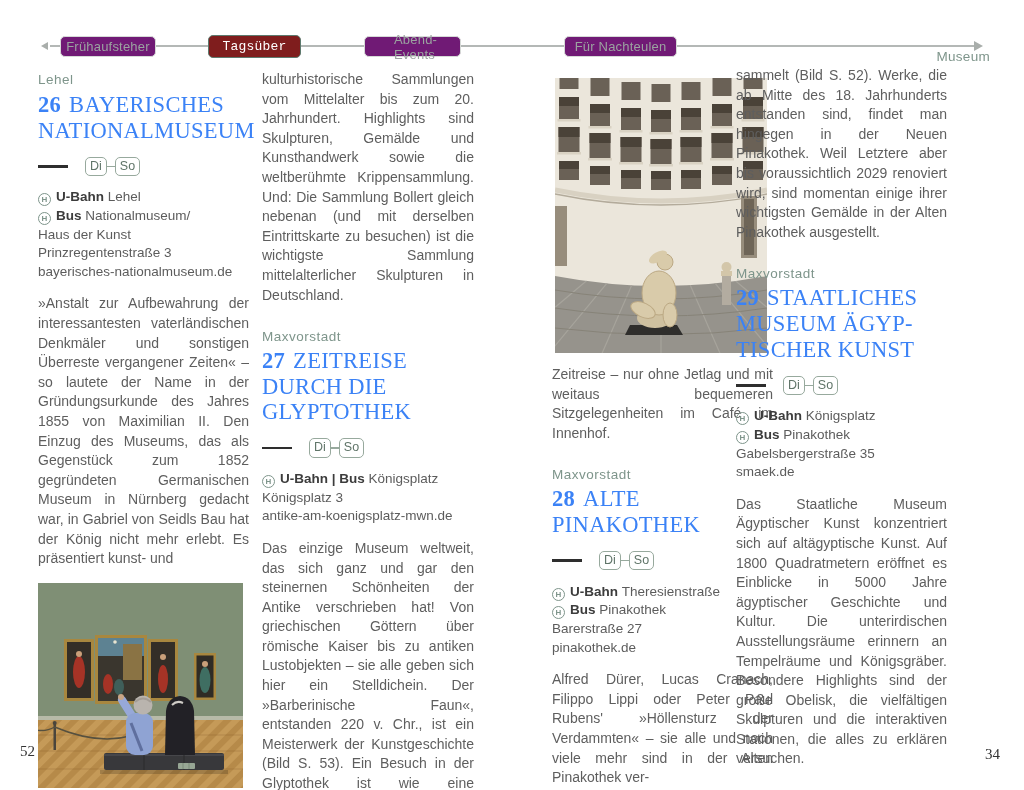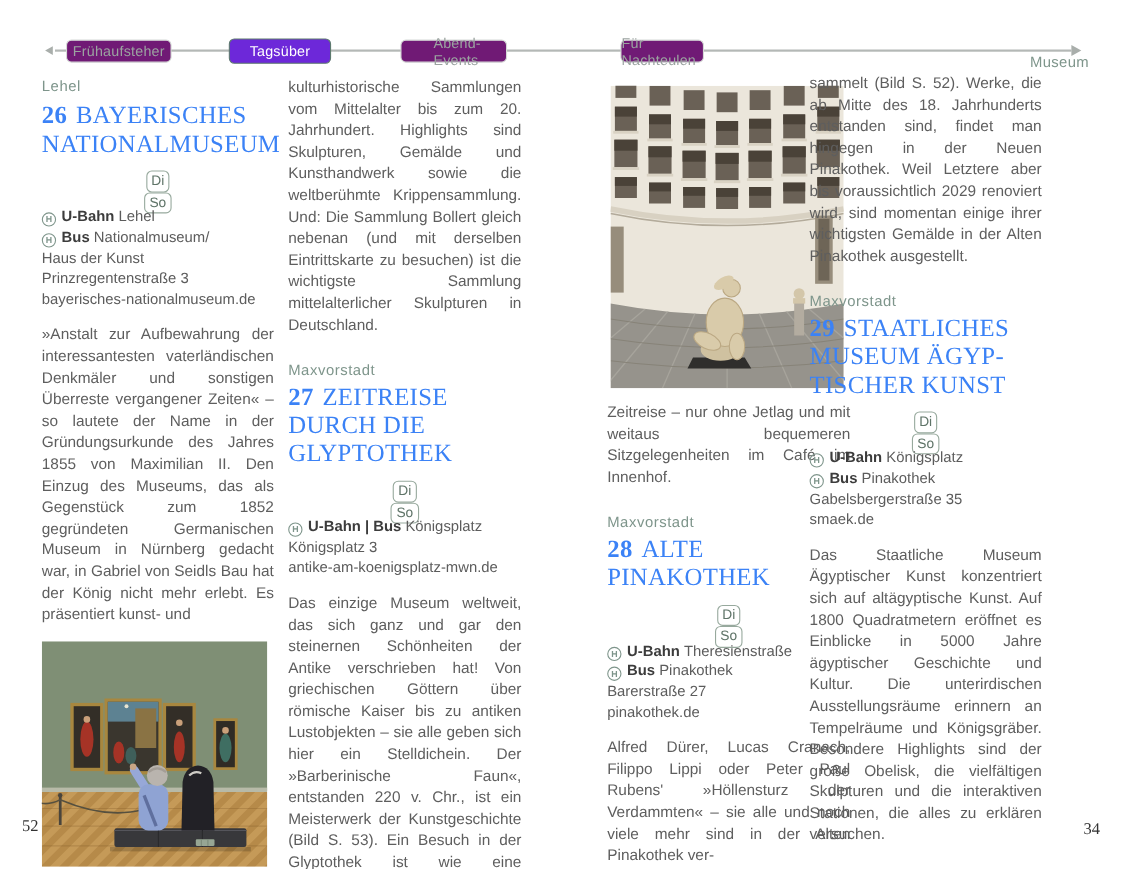--- a/index.html
+++ b/index.html
@@ -8,41 +8,41 @@
 
   
   .nav-line{position:absolute;left:50px;top:45px;width:924px;height:1.5px;background:#b4b8b6;}
   .nav-arrow-left{position:absolute;left:41px;top:42px;width:0;height:0;
         border-right:7px solid #a9aeab;border-top:4px solid transparent;border-bottom:4px solid transparent;}
   .nav-arrow-right{position:absolute;right:41px;top:41px;width:0;height:0;
         border-left:9px solid #a9aeab;border-top:5px solid transparent;border-bottom:5px solid transparent;}
   .nav-tab{position:absolute;height:21px;display:flex;align-items:center;justify-content:center;
         background:#701a75;border:1.4px solid #d6dad7;border-radius:5px;font-size:13px;color:#9ba3a0;
         box-sizing:border-box;letter-spacing:.2px;}
-  .nav-tab.active{background:#6d28d9;border-color:#5d7a6e;color:#ffffff;height:23px;}
+  .nav-tab.active{background:#7f1d1d;border-color:#5d7a6e;color:#ffffff;height:23px;font-family:Liberation Mono, monospace;}
   .tab1{left:60px;top:36px;width:96px;}
   .tab2{left:208px;top:35px;width:93px;}
   .tab3{left:364px;top:36px;width:97px;padding-left:29px;}
-  .tab4{left:564px;top:36px;width:76px;}
+  .tab4{left:564px;top:36px;width:113px;}
   .section-label{position:absolute;right:34px;top:49px;font-size:13.5px;color:#7e958b;letter-spacing:.3px;}
 
   
   .col{position:absolute;box-sizing:border-box;}
   .col1{left:38px;top:70px;width:211px;}
   .col2{left:262px;top:70px;width:212px;}
   .col3{left:552px;top:78px;width:221px;}
   .col4{left:736px;top:66px;width:211px;}
 
   .district{font-size:13.5px;color:#7e958b;letter-spacing:.5px;}
   .entry-heading{font-family:"Liberation Serif","DejaVu Serif",serif;font-size:22.5px;line-height:1.14;
         color:#3b82f6;margin-top:4px;letter-spacing:.3px;}
   .entry-num{font-weight:700;margin-right:8px;}
   .entry-title{white-space:pre-line;}
 
-  .meta-row{display:flex;align-items:center;margin-top:12px;height:22px;flex-direction:column;}
+  .meta-row{display:flex;align-items:center;margin-top:12px;height:22px;}
   .meta-dash{width:30px;height:2.6px;background:#2e2e2e;margin-right:17px;}
   .day-badge{border:1.4px solid #97a99d;border-radius:5px;color:#5f7468;font-size:12.5px;
         padding:2px 4px 3px;line-height:1;}
   .day-sep{width:8px;height:1.4px;background:#97a99d;}
 
   .transit{margin-top:11px;font-size:13.5px;line-height:1.38;color:#5c5c5c;}
   .transit b{color:#3c3c3c;}
   .stop-icon{display:inline-flex;width:11px;height:11px;border:1.2px solid #7e958b;border-radius:50%;
         color:#7e958b;font-size:8px;font-weight:700;align-items:center;justify-content:center;
         margin-right:5px;position:relative;top:1px;}

